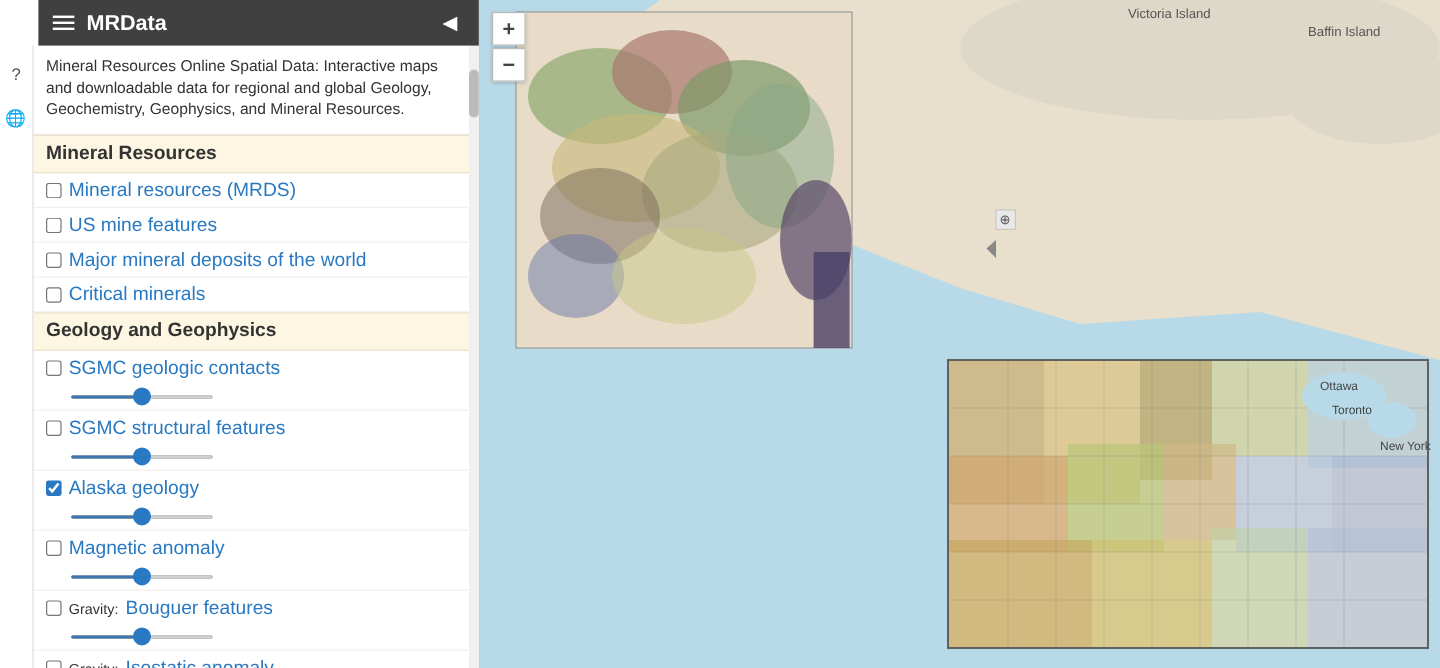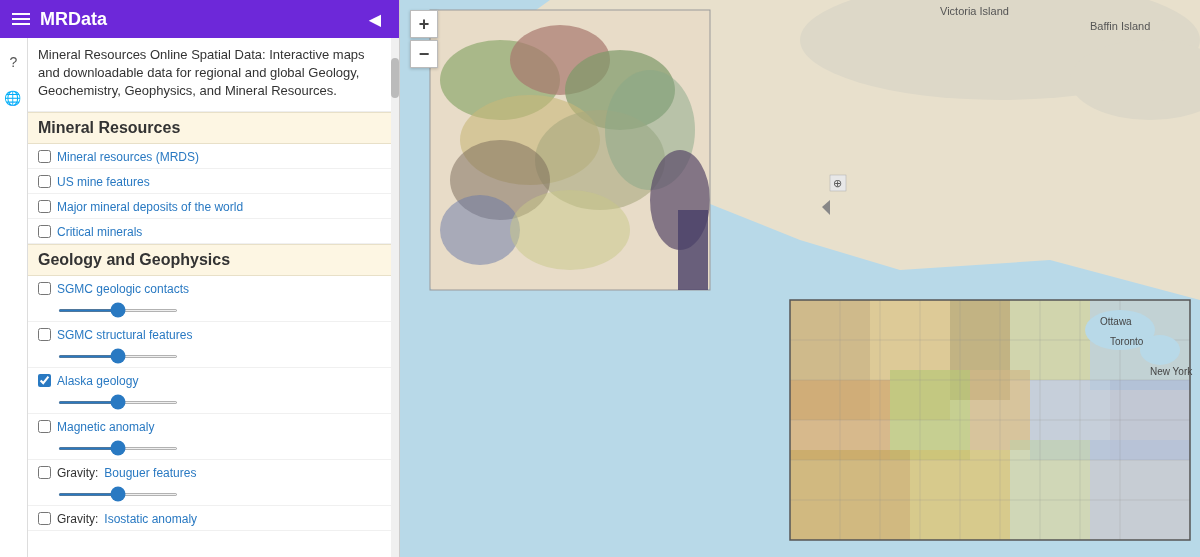--- a/index.html
+++ b/index.html
@@ -12,27 +12,28 @@
       height: 100%;
       display: flex;
       flex-direction: column;
       background: #fff;
       border-right: 1px solid #ccc;
       position: relative;
       z-index: 10;
     }
 
     #sidebar-header {
-      background: #6d28d9;
+      background: #404040;
       color: #fff;
       padding: 8px 12px;
       display: flex;
       align-items: center;
       justify-content: space-between;
       height: 38px;
+      margin-left: 32px;
     }
 
     #sidebar-header-left {
       display: flex;
       align-items: center;
       gap: 10px;
     }
 
     .hamburger-icon {
       display: flex;
@@ -127,21 +128,21 @@
       width: 13px;
       height: 13px;
       cursor: pointer;
       flex-shrink: 0;
       accent-color: #2979c2;
     }
 
     .layer-link {
       color: #2979c2;
       text-decoration: none;
-      font-size: 12px;
+      font-size: 16px;
       cursor: pointer;
     }
 
     .layer-slider-row {
       padding: 2px 0 4px 20px;
     }
 
     .layer-slider {
       width: 120px;
       height: 3px;

